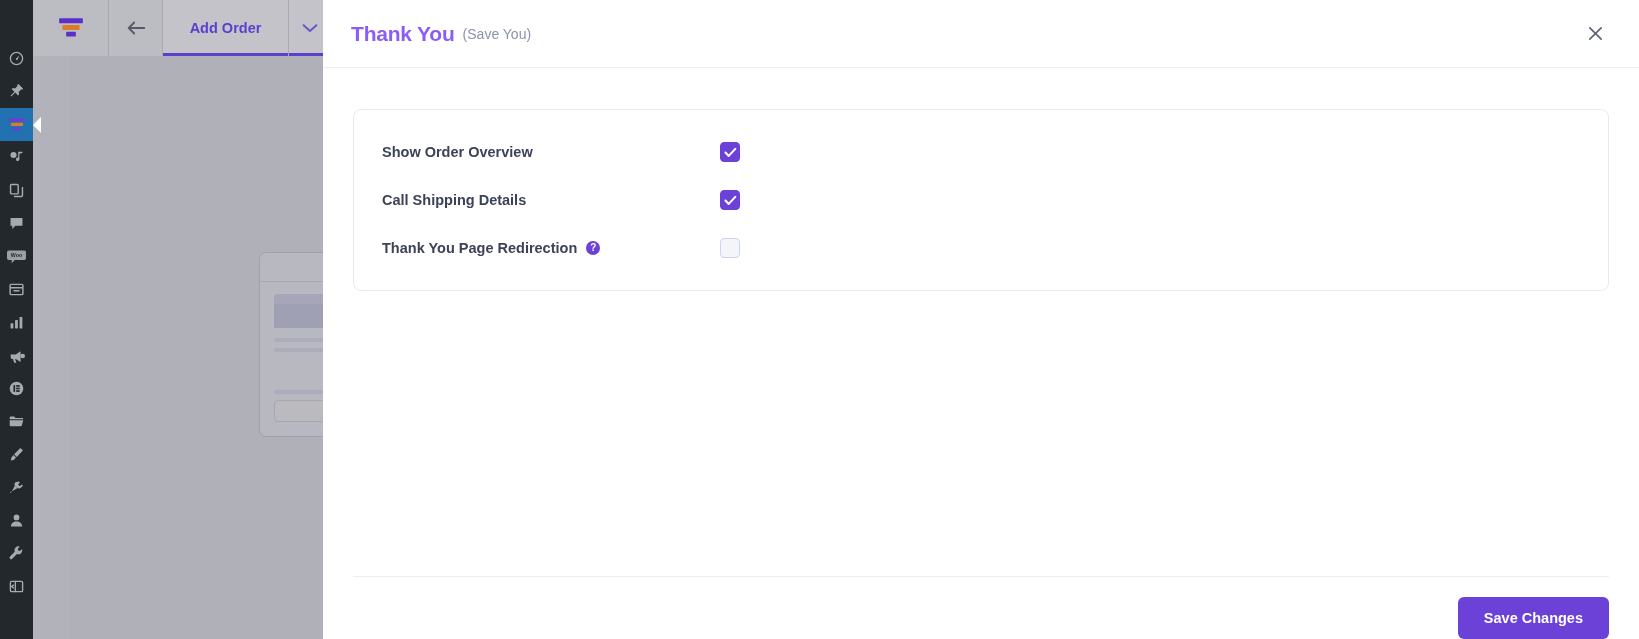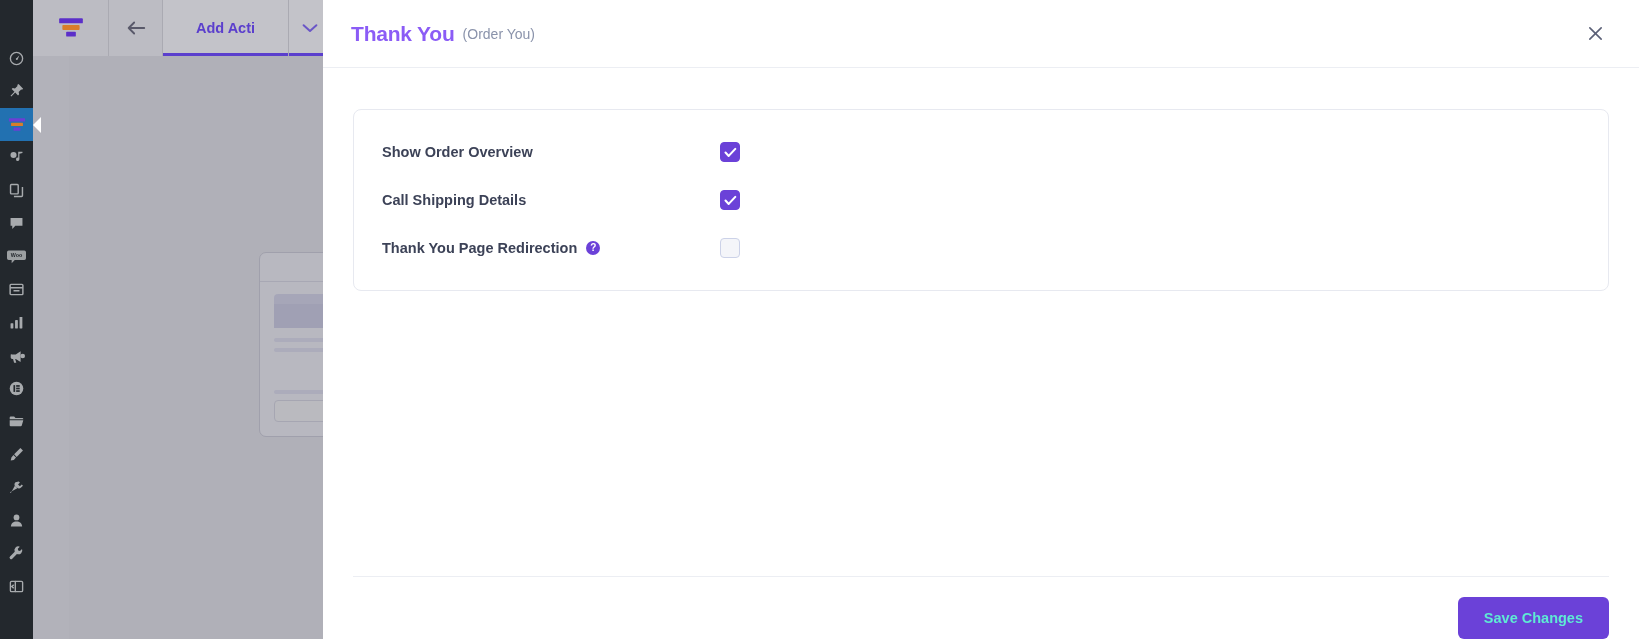--- a/index.html
+++ b/index.html
@@ -190,21 +190,21 @@
   #footer-divider {
     margin: 30px 30px 0 30px;
     border-top: 1px solid #eceef3;
   }
   #modal-footer {
     padding: 20px 30px 0 30px;
     display: flex; justify-content: flex-end;
   }
   #save-btn {
     background: #6b41d8;
-    color: #5eead4;
+    color: #ffffff;
     font-size: 14.5px; font-weight: bold;
     border: none; border-radius: 6px;
     padding: 0 26px; height: 42px;
     cursor: pointer;
     font-family: "Liberation Sans", sans-serif;
   }
 </style>
 </head>
 <body>
 
@@ -342,21 +342,21 @@
       </svg>
     </div>
 
     <div class="tb-cell" id="tb-back">
       <svg width="22" height="18" viewBox="0 0 24 18" fill="none" stroke="currentColor" stroke-width="2" stroke-linecap="round" stroke-linejoin="round">
           <path d="M21 9H4M10 3L4 9l6 6"></path>
         </svg>
     </div>
 
     <div class="tb-cell" id="tb-addstep">
-      <span>Add Acti</span>
+      <span>Add Order</span>
     </div>
 
     <div class="tb-cell" id="tb-chevron">
       <svg width="16" height="10" viewBox="0 0 16 10" fill="none" stroke="currentColor" stroke-width="2" stroke-linecap="round" stroke-linejoin="round">
           <path d="M1.6 2.2L8 8l6.4-5.8"></path>
         </svg>
     </div>
 
     <div class="tb-cell" id="tb-plus">
       <svg width="18" height="18" viewBox="0 0 18 18" fill="none" stroke="currentColor" stroke-width="1.9" stroke-linecap="round">
@@ -389,21 +389,21 @@
         <span>Call To Acti</span>
       </div>
     </div>
   </div>
 </div>
 
 <div id="modal">
 
   <div id="modal-header">
     <span id="modal-title">Thank You</span>
-    <span id="modal-subtitle">(Order You)</span>
+    <span id="modal-subtitle">(Save You)</span>
     <div id="close-btn">
       <svg width="17" height="17" viewBox="0 0 18 18" fill="none" stroke="currentColor" stroke-width="1.7" stroke-linecap="round">
           <path d="M3 3l12 12M15 3L3 15"></path>
         </svg>
     </div>
   </div>
 
   <div id="modal-body">
     <div id="settings-card">
 

